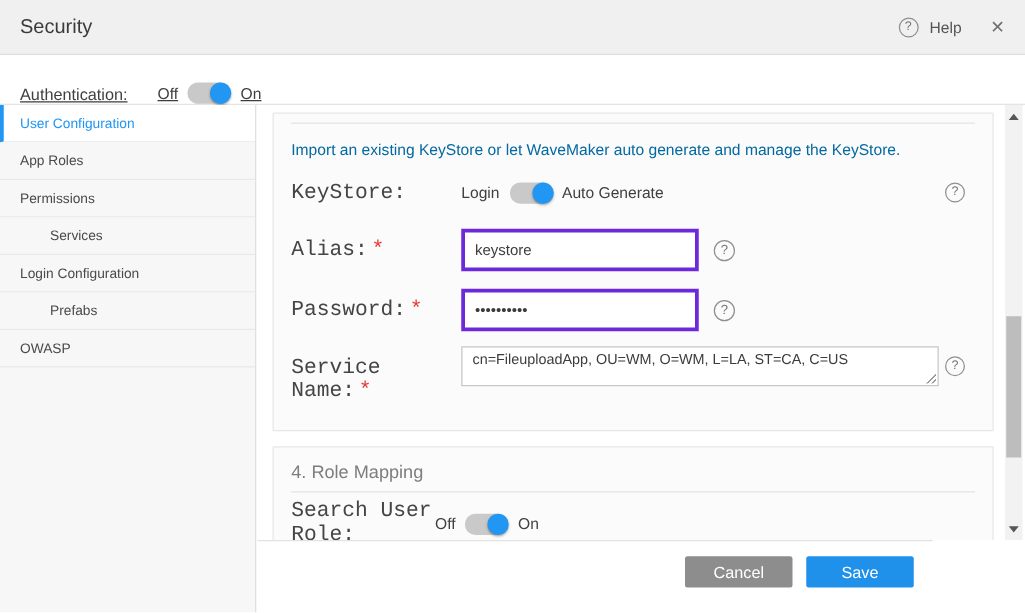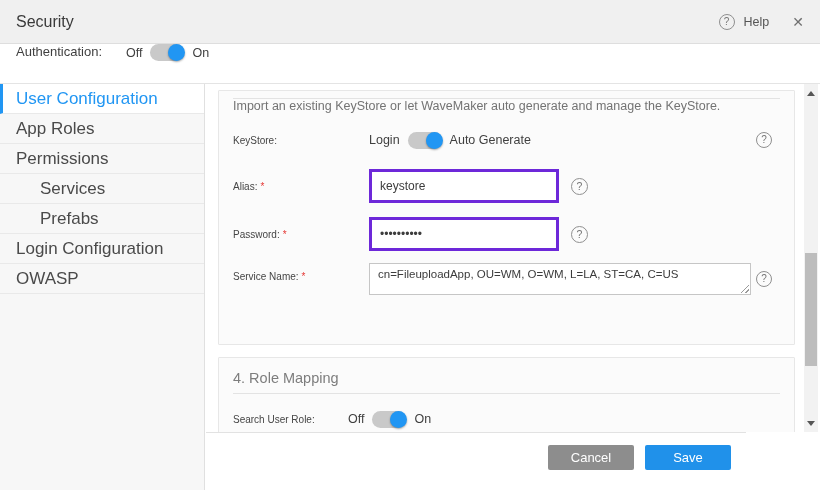--- a/index.html
+++ b/index.html
@@ -23,71 +23,71 @@
     width:16px; height:16px; border:1px solid #8f8f8f; border-radius:50%;
     color:#757575; font-size:10px; line-height:1; cursor:pointer;
   }
   .help-label { font-size:12.5px; color:#555; cursor:pointer; }
   .close-x { font-size:14px; color:#6f6f6f; margin-left:14px; cursor:pointer; }
 
   
   .auth-row {
     position:absolute; left:0; top:44px; width:820px; height:40px;
     background:#fff; border-bottom:1px solid #e4e4e4;
-    display:flex; align-items:flex-start; padding:0 16px;
+    display:flex; align-items:flex-end; padding:0 16px;text-decoration:underline;
   }
   .auth-label { font-size:13px; color:#3f3f3f; margin-right:24px; }
   .toggle-group { display:inline-flex; align-items:center; gap:8px; }
   .t-label { font-size:12.5px; color:#3f3f3f; }
   .switch {
     display:inline-block; position:relative; width:34px; height:17px;
     border-radius:9px; background:#c9c9c9; cursor:pointer; vertical-align:middle;
   }
   .switch .knob {
     position:absolute; top:0; right:-1px; width:17px; height:17px;
     border-radius:50%; background:#2196f3; box-shadow:0 1px 2px rgba(0,0,0,.35);
   }
 
   
   .sidebar {
     position:absolute; left:0; top:84px; width:205px; height:406px;
     background:#f7f7f7; border-right:1px solid #e0e0e0;
   }
   .side-item {
     height:30px; display:flex; align-items:center;
-    padding-left:16px; font-size:17px; color:#4a4a4a;
+    padding-left:16px; font-size:11px; color:#4a4a4a;
     border-bottom:1px solid #e9e9e9; cursor:pointer; background:#f7f7f7;text-align:right;
   }
   .side-item.indent { padding-left:40px; }
   .side-item.active {
     background:#fff; color:#2196f3; border-left:3px solid #2196f3; padding-left:13px;
   }
 
   
   .content { position:absolute; left:206px; top:84px; width:614px; height:406px; background:#fff; }
   .scroll-area { position:absolute; left:0; top:0; width:614px; height:348px; overflow:hidden; background:#fff; }
 
   .card {
     position:absolute; left:12px; width:577px;
     background:#fbfbfb; border:1px solid #e7e7e7; border-radius:1px;
     padding:0 14px;
   }
   .card1 { top:6px; height:255px; }
   .card2 { top:273px; height:150px; }
   .card-title { padding-top:12px; font-size:14.5px; color:#7d7d7d; }
   .card-divider { margin-top:7px; border-top:1px solid #e3e3e3; }
-  .card-desc { font-size:12.5px; color:#737373; }
+  .card-desc { margin-top:14px; font-size:12.5px; color:#0369a1; }
 
   .form-row { position:relative; display:flex; align-items:center; }
   .row-keystore { margin-top:18px; height:18px; }
   .row-alias    { margin-top:20px; }
   .row-password { margin-top:14px; }
   .row-subject  { margin-top:12px; align-items:flex-start; }
   .row-search   { margin-top:16px; height:18px; }
-  .f-label { width:136px; flex:0 0 136px; font-size:10px; color:#454545; }
+  .f-label { width:136px; flex:0 0 136px; font-size:17px; color:#454545;font-family:Liberation Mono, monospace; }
   .req { color:#e53935; margin-left:3px; }
   .text-input {
     width:190px; height:34px; border:3px solid #6d28d9; background:#fff;
     font-family:"Liberation Sans","DejaVu Sans",sans-serif;
     font-size:12px; color:#3c3c3c; padding:0 8px; outline:none;
   }
   .field-help { margin-left:12px; width:17px; height:17px; font-size:10.5px; }
   .abs-help { position:absolute; right:8px; top:50%; transform:translateY(-50%); }
   .row-subject .abs-help { top:8px; transform:none; }
   .ta-wrap { position:relative; width:382px; }
@@ -164,25 +164,25 @@
       </div>
     <div class="side-item">
         <span>App Roles</span>
       </div>
     <div class="side-item">
         <span>Permissions</span>
       </div>
     <div class="side-item indent">
         <span>Services</span>
       </div>
+    <div class="side-item">
+        <span>Login Configuration</span>
+      </div>
     <div class="side-item indent">
         <span>Prefabs</span>
-      </div>
-    <div class="side-item">
-        <span>Login Configuration</span>
       </div>
     <div class="side-item">
         <span>OWASP</span>
       </div>
   </div>
 
   <div class="content">
     <div class="scroll-area">
 
       <div class="card card1">

